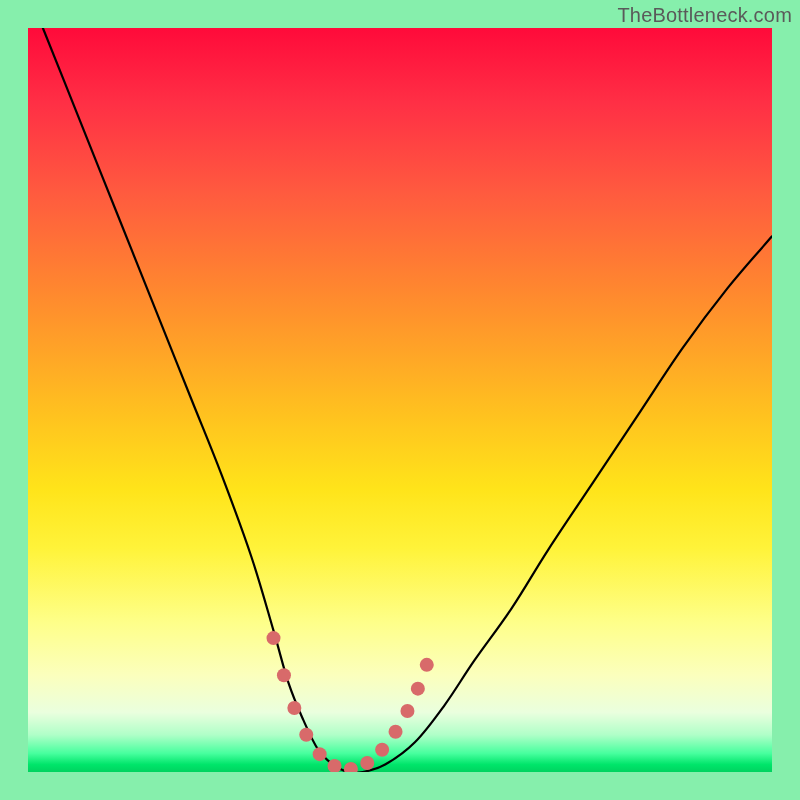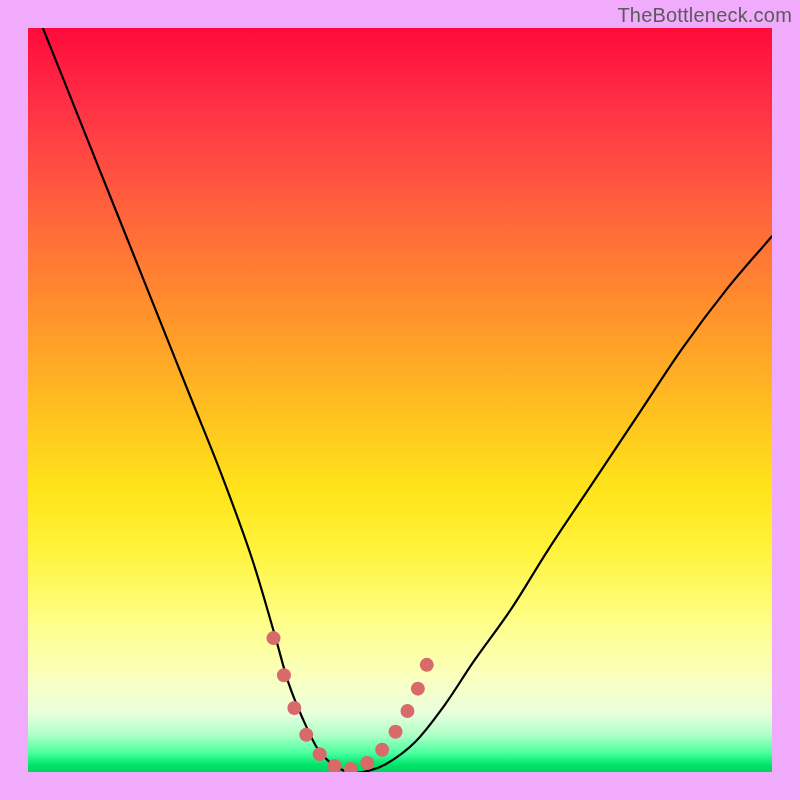--- a/index.html
+++ b/index.html
@@ -10,21 +10,21 @@
     background: #000;
     overflow: hidden;
     font-family: Arial, Helvetica, sans-serif;
   }
   .frame {
     position: absolute;
     left: 0;
     top: 0;
     width: 800px;
     height: 800px;
-    background: #f0abfc;
+    background: #86efac;
   }
   .plot-area {
     position: absolute;
     left: 28px;
     top: 28px;
     width: 744px;
     height: 744px;
     overflow: hidden;
   }
   .gradient {

